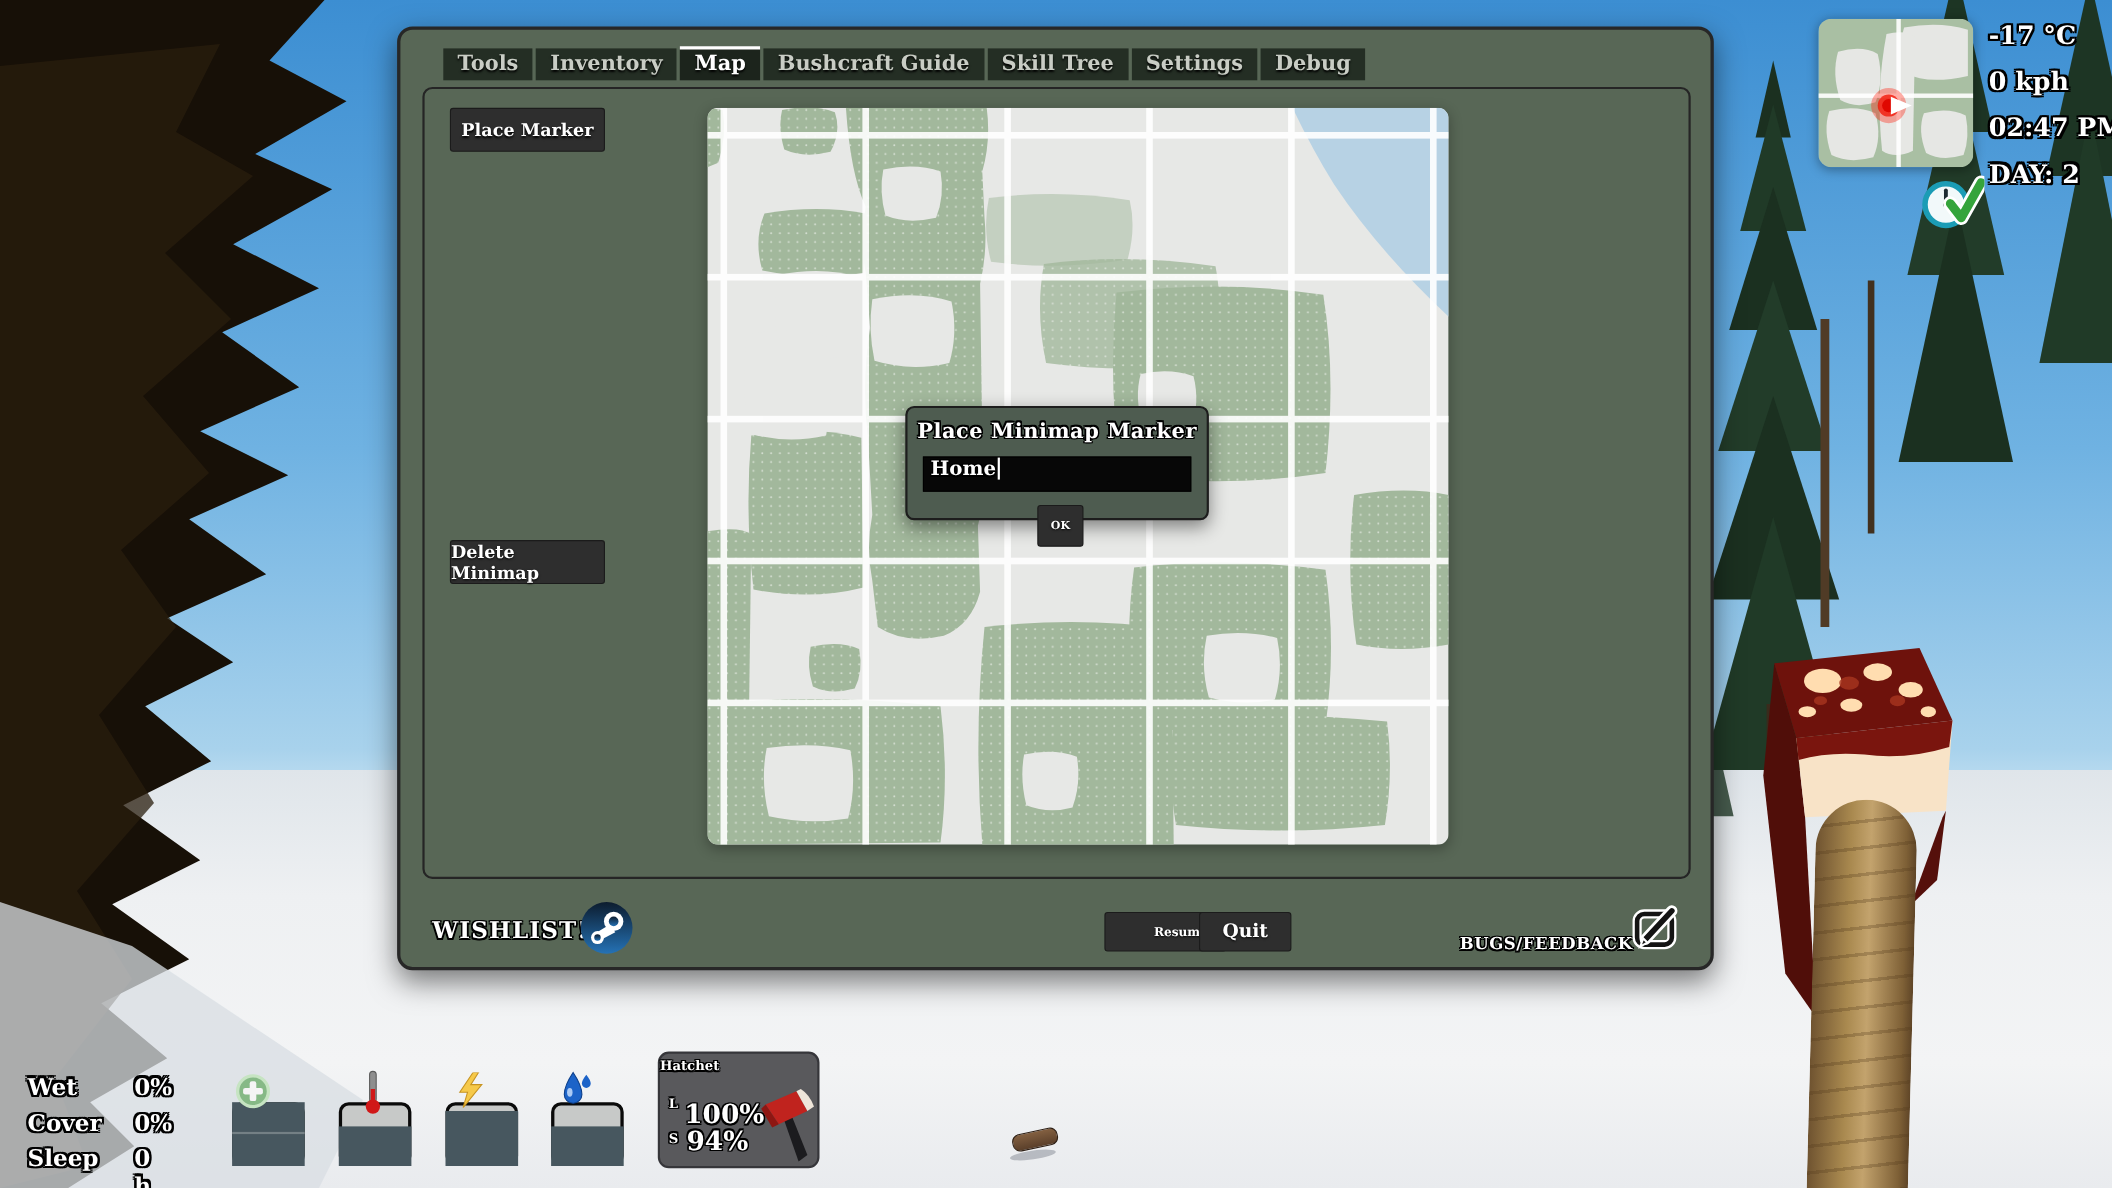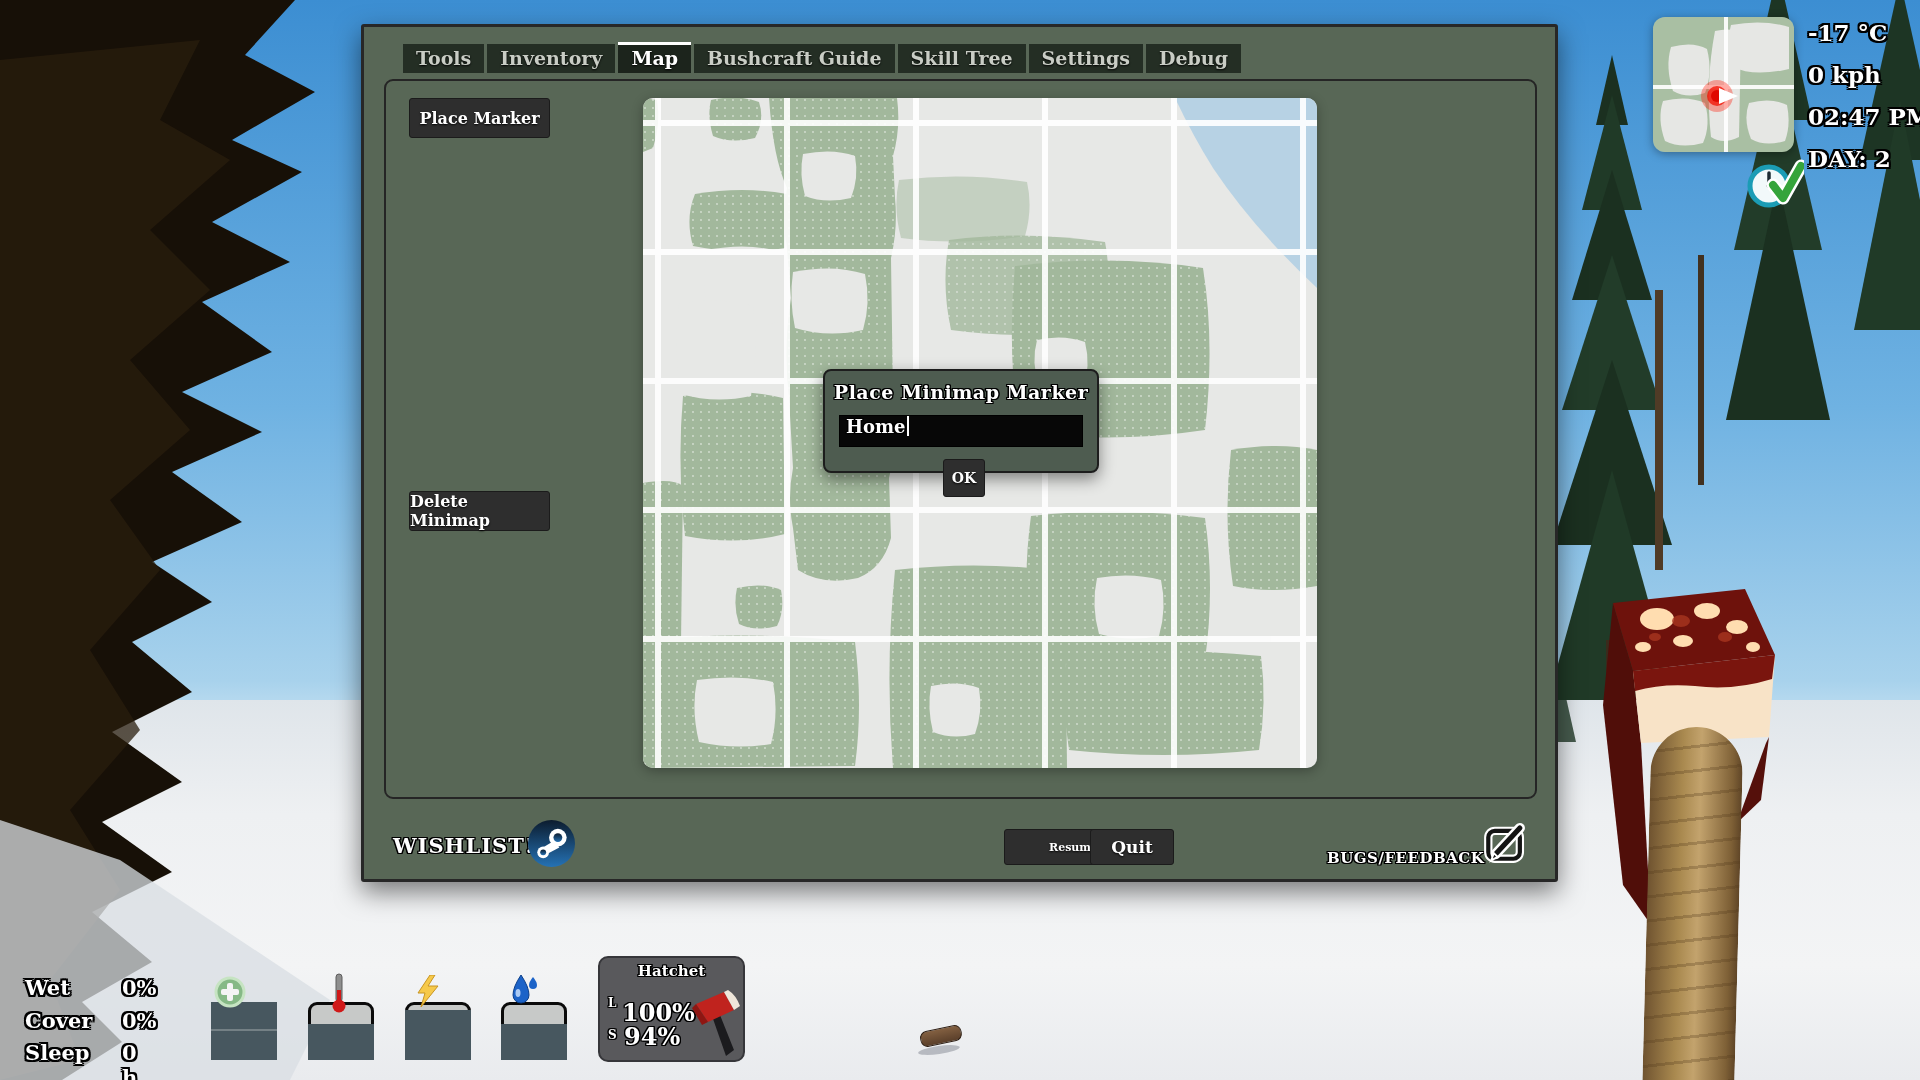--- a/index.html
+++ b/index.html
@@ -12,41 +12,41 @@
   #snow{left:0;top:700px;width:1920px;height:380px;
         background:linear-gradient(#dfe5ea,#eef0f2 30%,#f3f4f5 70%,#e9ebee);}
   svg{display:block;}
   
   .ot{color:#fff;text-shadow:-2px -2px 0 #000,2px -2px 0 #000,-2px 2px 0 #000,2px 2px 0 #000,
       -2px 0 0 #000,2px 0 0 #000,0 -2px 0 #000,0 2px 0 #000;}
   .ot-s{color:#fff;text-shadow:-1.3px -1.3px 0 #000,1.3px -1.3px 0 #000,-1.3px 1.3px 0 #000,
         1.3px 1.3px 0 #000,0 1.3px 0 #000,0 -1.3px 0 #000,-1.3px 0 0 #000,1.3px 0 0 #000;}
   
   #panel{left:361px;top:24px;width:1197px;height:858px;background:#586756;
-         border:3px solid #272727;border-radius:3px;box-shadow:0 10px 26px rgba(0,0,0,.5);box-sizing:border-box;}
+         border:3px solid #272727;border-radius:14px;box-shadow:0 10px 26px rgba(0,0,0,.5);box-sizing:border-box;}
   #tabbar{left:39px;top:16px;height:30px;display:flex;gap:3px;align-items:flex-end;}
   .tab{background:#242e24;color:#c9cdc5;font-size:19px;padding:3px 13px 4px;cursor:pointer;
        text-shadow:0 1px 2px #000;}
   .tab.active{background:#1c241c;color:#fff;border-top:3px solid #fff;padding-top:2px;}
   #inner{left:20px;top:52px;width:1153px;height:720px;border:2px solid #252525;border-radius:9px;box-sizing:border-box;}
   .gbtn{background:#2e2e2e;color:#fff;border:1px solid #1b1b1b;border-radius:3px;
         display:flex;align-items:center;justify-content:center;font-size:16px;
         font-family:inherit;font-weight:bold;text-shadow:0 1px 2px #000;cursor:pointer;}
   #placeMarker{left:23px;top:17px;width:139px;height:38px;}
   #deleteMarker{left:23px;top:410px;width:139px;height:38px;}
   #mapWrap{left:257px;top:17px;width:674px;height:670px;border-radius:10px;overflow:hidden;
            box-shadow:0 3px 12px rgba(0,0,0,.3);}
   
   #dialog{left:459px;top:342px;width:276px;height:104px;background:#4e5c50;
           border:2px solid #1d1d1d;border-radius:8px;box-shadow:0 6px 16px rgba(0,0,0,.45);box-sizing:border-box;}
   #dialogTitle{width:100%;text-align:center;top:10px;font-size:19px;letter-spacing:.5px;}
   #dialogInput{left:14px;top:44px;width:244px;height:32px;background:#070707;border:1px solid #000;
                color:#fff;font-size:18px;display:flex;align-items:flex-start;padding-left:6px;box-sizing:border-box;}
   #caret{display:inline-block;width:2px;height:20px;background:#fff;margin-left:1px;}
-  #okBtn{left:118px;top:88px;width:40px;height:36px;font-size:14px;text-align:right;}
+  #okBtn{left:118px;top:88px;width:40px;height:36px;font-size:10px;text-align:right;}
   
   #wishlist{left:29px;top:806px;font-size:21px;letter-spacing:1px;}
   #steam{left:163px;top:792px;width:49px;height:49px;cursor:pointer;}
   #resumeBtn{left:640px;top:802px;width:81px;height:34px;font-size:11px;padding-left:28px;}
   #quitBtn{left:726px;top:802px;width:82px;height:34px;font-size:17px;}
   #bugs{left:963px;top:822px;font-size:15px;letter-spacing:.5px;cursor:pointer;}
   #bugIcon{left:1115px;top:789px;width:52px;height:52px;cursor:pointer;}
   
   #minimap{left:1653px;top:17px;width:141px;height:135px;border-radius:12px;overflow:hidden;
            box-shadow:0 2px 10px rgba(0,0,0,.35);}
@@ -56,21 +56,21 @@
   .statRow{left:25px;font-size:21px;}
   .statVal{position:absolute;left:97px;}
   .square{width:66px;height:58px;background:#c7c9c8;border:3px solid #0a0a0a;border-radius:9px;
           overflow:hidden;box-sizing:border-box;}
   .fill{position:absolute;bottom:0;left:0;width:100%;background:#47575f;}
   .seam{position:absolute;left:0;top:47%;width:100%;height:2px;background:rgba(200,205,205,.35);}
   .sqIcon{position:absolute;}
   
   #card{left:598px;top:956px;width:147px;height:106px;background:#59595c;border:2px solid #36363a;
         border-radius:10px;box-sizing:border-box;}
-  #cardTitle{width:100%;text-align:center;top:4px;font-size:15px;}
+  #cardTitle{width:100%;text-align:left;top:4px;font-size:12px;}
   .cardSup{font-size:12px;}
   .cardVal{font-size:24px;}
 </style>
 </head>
 <body>
 
 <div id="stage">
 
   <div id="sky" class="abs"></div>
   <div id="snow" class="abs"></div>

